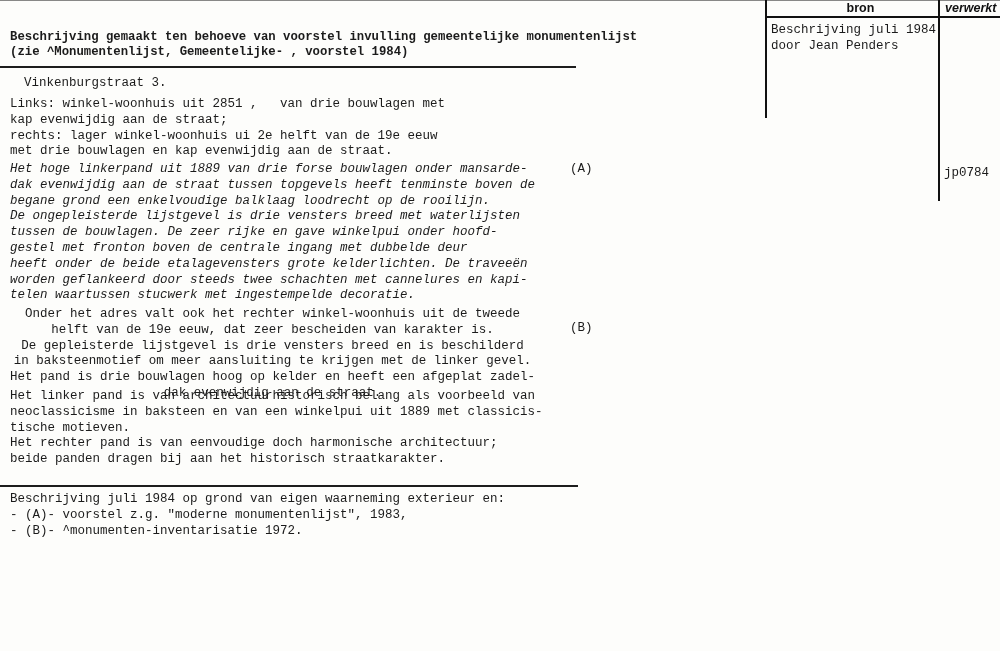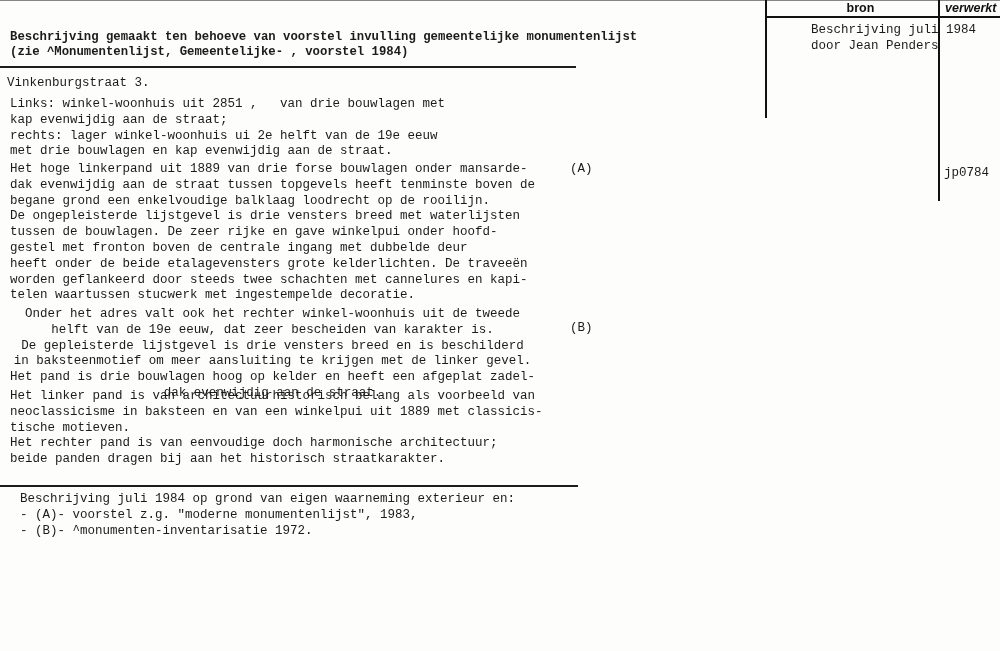--- a/index.html
+++ b/index.html
@@ -19,41 +19,41 @@
 
   
   .intro { left:10px; top:2px; font-size:12.3px; line-height:14.6px; font-weight:bold; white-space:pre;margin-top:28px; }
 
   
   .rule { background:#1d1d1d; height:2px; }
   .rule1 { left:0; top:66px; width:576px; }
   .rule2 { left:0; top:485px; width:578px; }
 
   
-  .addr   { left:7px; top:76px;  }
+  .addr   { left:24px; top:76px;  }
   .p1     { left:10px; top:97px;  }
-  .pa     { left:10px; top:162px; }
+  .pa     { left:10px; top:162px;font-style:italic; }
   .marker-a { left:570px; top:162px; }
   .pb     { left:10px; top:307px;text-align:center; }
   .marker-b { left:570px; top:321px; }
   .pc     { left:10px; top:389px; }
-  .footer { left:20px; top:492px; }
+  .footer { left:10px; top:492px; }
 
   
   .tbl-line { background:#111; }
   .tbl-vline-left { left:765px; top:0; width:2px;  height:118px; }
   .tbl-vline-mid  { left:938px; top:0; width:2px;  height:201px; }
   .tbl-hline      { left:765px; top:16px; width:235px; height:2px; }
   .th {
     font-family:"Liberation Sans",sans-serif;
     font-weight:bold; font-size:12.5px; line-height:15px; color:#111;
   }
   .th-bron     { left:767px; top:1px; width:187px; text-align:center; }
   .th-verwerkt { left:945px; top:1px; width:55px;font-style:italic; }
-  .cell-bron     { left:771px; top:22px; line-height:16px;margin-left:40px; }
+  .cell-bron     { left:771px; top:22px; line-height:16px; }
   .cell-verwerkt { left:944px; top:166px; }
 </style>
 </head>
 <body>
 
 <div class="abs page-edge"></div>
 
 <div class="abs intro">Beschrijving gemaakt ten behoeve van voorstel invulling gemeentelijke monumentenlijst
 (zie ^Monumentenlijst, Gemeentelijke- , voorstel 1984)</div>
 

